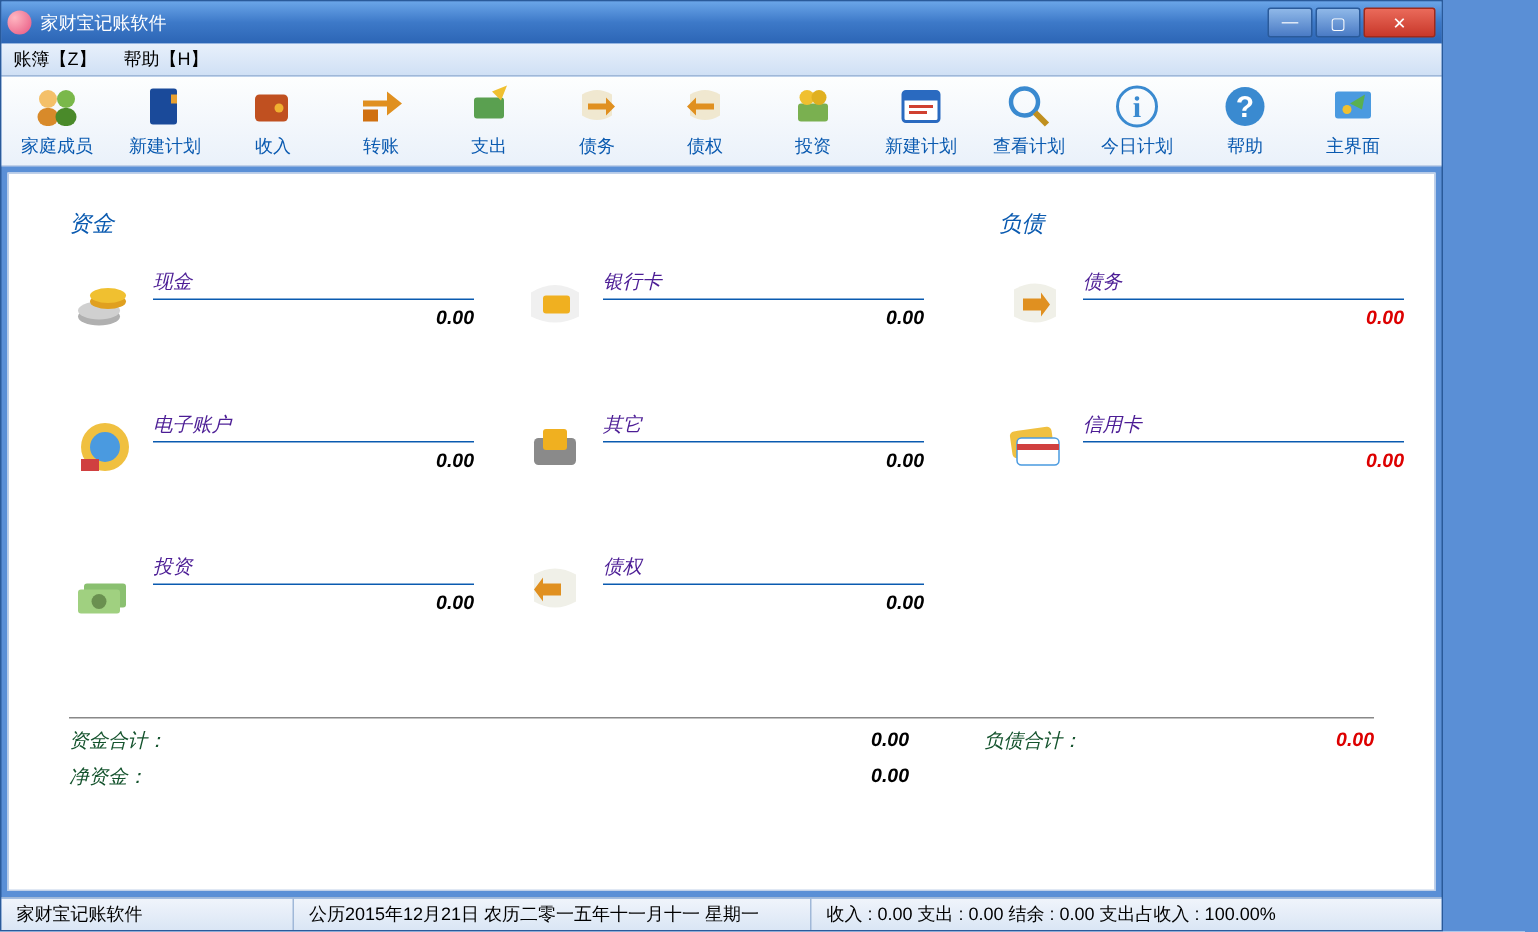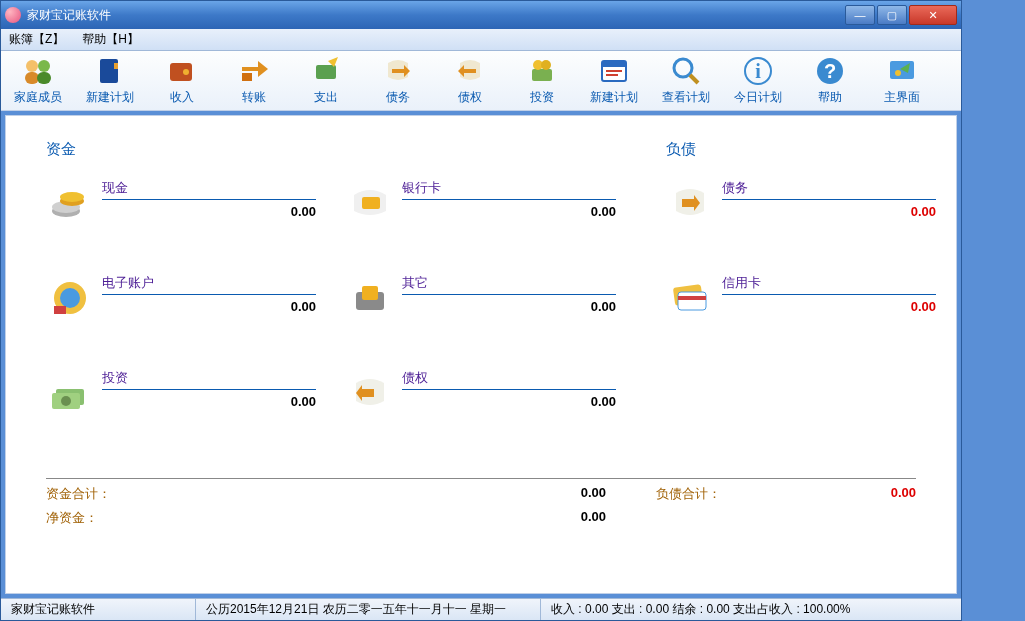--- a/index.html
+++ b/index.html
@@ -81,20 +81,21 @@
   margin-bottom: 2px;
 }
 .content {
   flex: 1;
   background: #fff;
   margin: 4px;
   border: 1px solid #c0d0e8;
   padding: 24px 40px 12px 40px;
   position: relative;
   overflow: hidden;
+  font-style: italic;
 }
 .sections { display: flex; }
 .col-assets { flex: 0 0 620px; }
 .col-debts { flex: 1; }
 .section-title {
   color: #0a5ab0;
   font-size: 15px;
   margin-bottom: 16px;
 }
 .items-grid { display: flex; flex-wrap: wrap; gap: 0; }
@@ -126,21 +127,21 @@
   font-size: 13px;
 }
 .item .item-value.red { color: #d00; }
 .totals {
   position: absolute;
   left: 40px; right: 40px; bottom: 60px;
 }
 .total-line { display: flex; margin-bottom: 6px; border-top: 1px solid #888; padding-top:6px;}
 .total-line.noborder { border-top: none; padding-top:0;}
 .total-seg { display: flex; }
-.total-label { color: #a16207; font-size: 13px; width: 90px; }
+.total-label { color: #14532d; font-size: 13px; width: 90px; }
 .total-val { font-weight: bold; text-align: right; font-size: 13px; }
 .total-val.red { color: #d00; }
 .statusbar {
   height: 22px;
   background: linear-gradient(to bottom, #f0f4fb, #dae6f5);
   border-top: 1px solid #a0b8d8;
   display: flex;
   align-items: center;
   font-size: 12px;
 }

